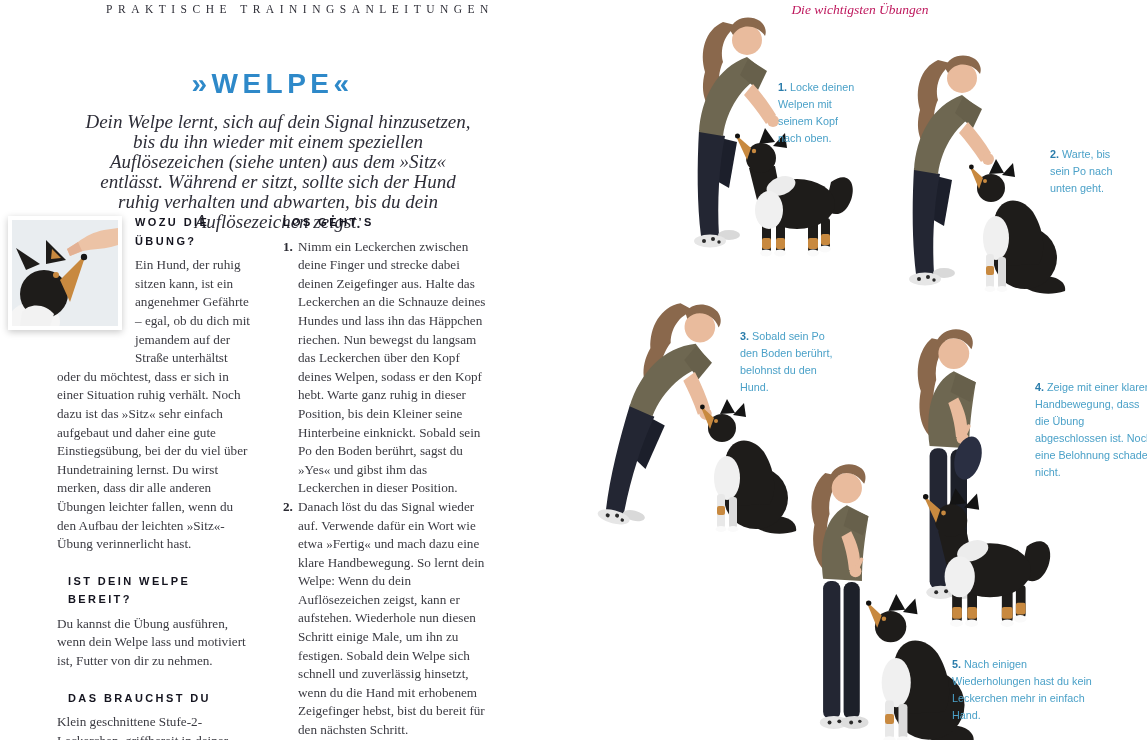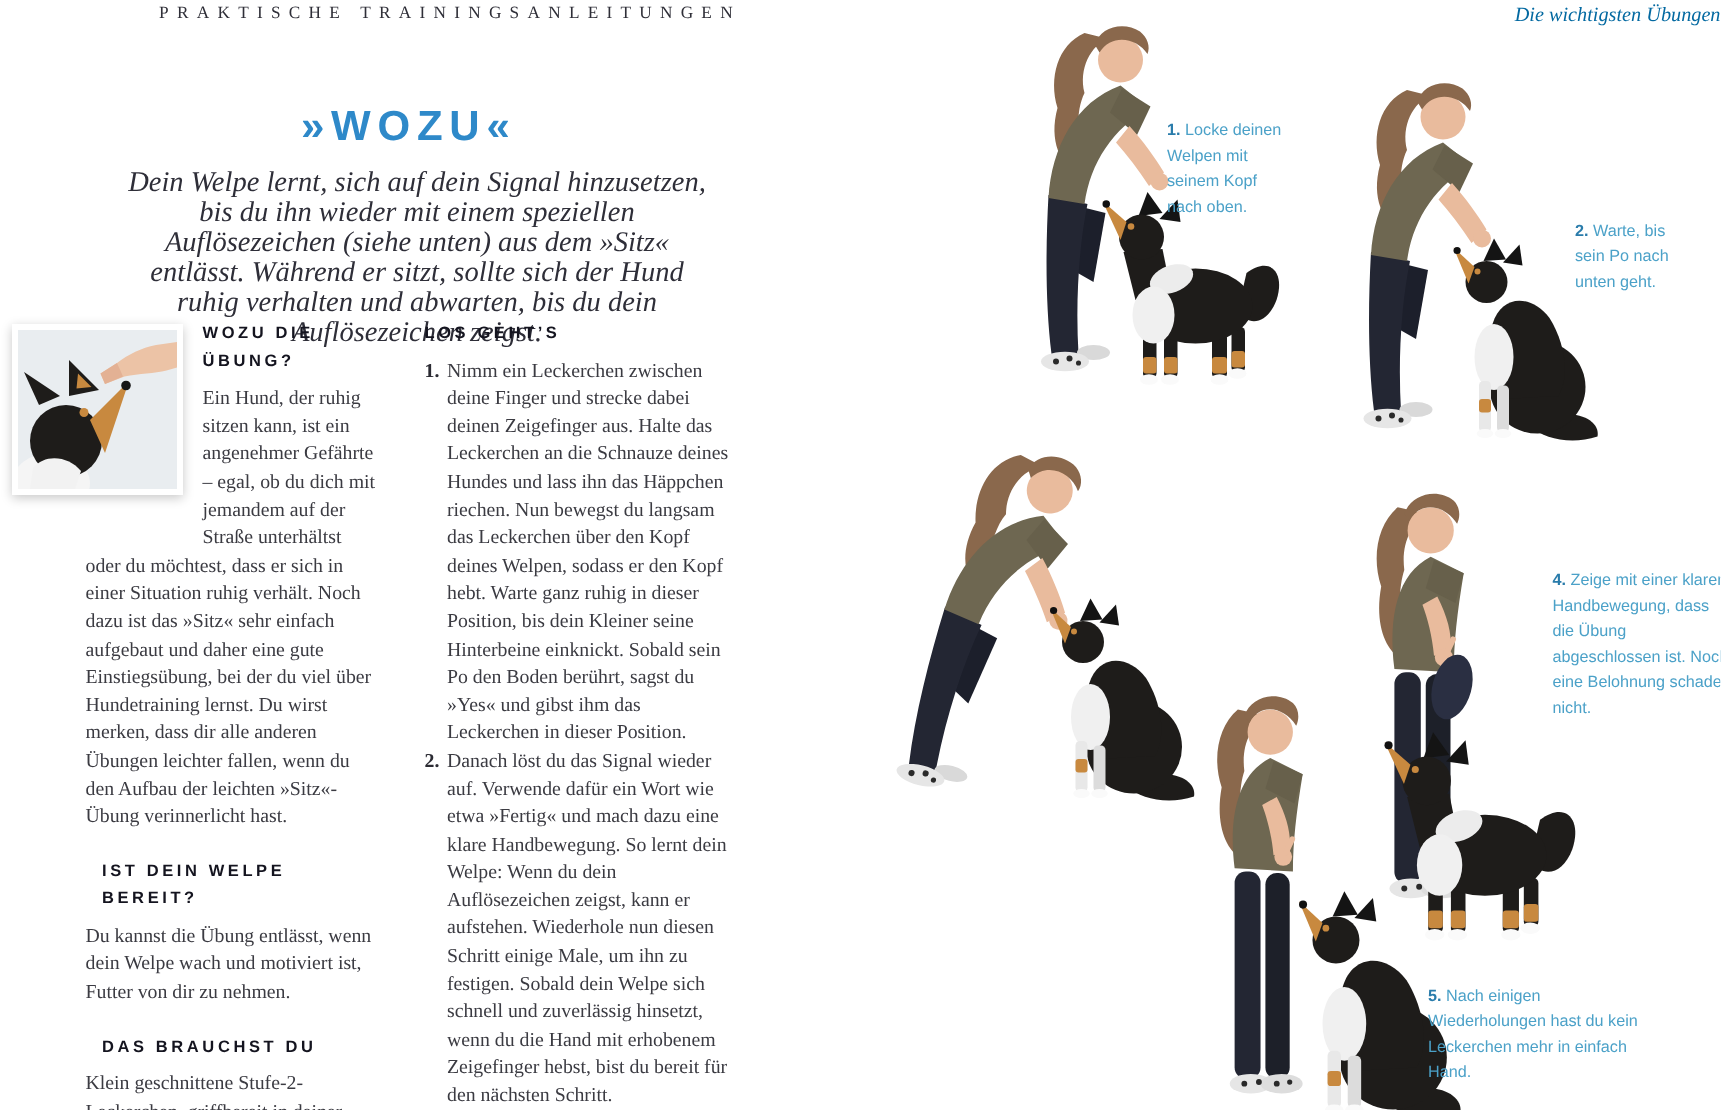--- a/index.html
+++ b/index.html
@@ -23,39 +23,39 @@
          font-size:11px;letter-spacing:2.4px;color:#14141f;}
   h3.sec.gap{margin-top:18px;margin-left:11px;}
   .col-a p,.col-b p{margin:0;}
   .step{display:flex;margin:0;}
   .step .num{flex:none;width:15px;font-weight:700;color:#2b2b33;}
   .step .txt{flex:1;}
   .pgnum{position:absolute;top:709px;font-family:"Liberation Sans",sans-serif;
          font-weight:700;font-size:15px;color:#2c2e55;margin-top:48px;}
   .pg118{left:27px;} .pg119{left:1094px;text-align:center;}
   
-  .hdr-right{position:absolute;left:573px;top:2px;width:574px;text-align:right;
-             font-style:italic;font-size:13.5px;color:#0369a1;}
+  .hdr-right{position:absolute;left:573px;top:2px;width:574px;text-align:center;
+             font-style:italic;font-size:13.5px;color:#be185d;}
   .scenes{position:absolute;left:573px;top:8px;}
   .cap{position:absolute;font-family:"Liberation Sans",sans-serif;font-size:10.8px;
        line-height:17px;color:#4ba1c8;}
   .cap b{font-weight:700;color:#2a7cab;}
   .cap1{left:778px;top:79px;width:86px;}
   .cap2{left:1050px;top:146px;width:72px;}
   .cap3{left:740px;top:328px;width:96px;}
   .cap4{left:1035px;top:379px;width:119px;}
   .cap5{left:952px;top:656px;width:142px;}
 </style>
 </head>
 <body>
 
 <div class="spread">
 
   <div class="hdr-left">PRAKTISCHE TRAININGSANLEITUNGEN</div>
-  <div class="title">»WOZU«</div>
+  <div class="title">»WELPE«</div>
   <div class="intro">Dein Welpe lernt, sich auf dein Signal hinzusetzen, bis du ihn wieder mit einem speziellen Auflösezeichen (siehe unten) aus dem »Sitz« entlässt. Während er sitzt, sollte sich der Hund ruhig verhalten und abwarten, bis du dein Auflösezeichen zeigst.</div>
 
   <div class="photo-inset">
     <svg width="106" height="106" viewBox="0 0 106 106">
       <rect x="0" y="0" width="106" height="106" fill="#e9edf0"></rect>
       <g>
         <path d="M106,8 L92,10 C82,12 74,16 66,22 L55,29 L58,36 L71,31 C81,29 91,29 99,27 L106,25 Z" fill="#ecc3a6"></path>
         <path d="M66,22 L55,29 L58,36 L70,31 Z" fill="#e3b194"></path>
       </g>
       <g>
@@ -70,21 +70,21 @@
         <path d="M10,92 C18,82 34,84 42,94 L38,106 L8,106 Z" fill="#f2f2f2"></path>
       </g>
     </svg>
   </div>
 
   <div class="col-a">
     <div class="wrap-spacer"></div>
     <h3 class="sec">WOZU DIE ÜBUNG?</h3>
     <p>Ein Hund, der ruhig sitzen kann, ist ein angenehmer Gefährte – egal, ob du dich mit jemandem auf der Straße unterhältst oder du möchtest, dass er sich in einer Situation ruhig verhält. Noch dazu ist das »Sitz« sehr einfach aufgebaut und daher eine gute Einstiegsübung, bei der du viel über Hundetraining lernst. Du wirst merken, dass dir alle anderen Übungen leichter fallen, wenn du den Aufbau der leichten »Sitz«-Übung verinnerlicht hast.</p>
     <h3 class="sec gap">IST DEIN WELPE BEREIT?</h3>
-    <p>Du kannst die Übung entlässt, wenn dein Welpe wach und motiviert ist, Futter von dir zu nehmen.</p>
+    <p>Du kannst die Übung ausführen, wenn dein Welpe lass und motiviert ist, Futter von dir zu nehmen.</p>
     <h3 class="sec gap">DAS BRAUCHST DU</h3>
     <p>Klein geschnittene Stufe-2-Leckerchen, griffbereit in deiner Leckerchentasche oder in einem Becher.</p>
   </div>
 
   <div class="col-b">
     <h3 class="sec">LOS GEHT’S</h3>
     <div class="step">
       <span class="num">1.</span>
       <span class="txt">Nimm ein Leckerchen zwischen deine Finger und strecke dabei deinen Zeigefinger aus. Halte das Leckerchen an die Schnauze deines Hundes und lass ihn das Häppchen riechen. Nun bewegst du langsam das Leckerchen über den Kopf deines Welpen, sodass er den Kopf hebt. Warte ganz ruhig in dieser Position, bis dein Kleiner seine Hinterbeine einknickt. Sobald sein Po den Boden berührt, sagst du »Yes« und gibst ihm das Leckerchen in dieser Position.</span>
     </div>
@@ -196,18 +196,19 @@
       <use href="#dogStand" transform="translate(350,478) scale(1.08)"></use>
     </g>
     <g>
       <use href="#womanStand" transform="translate(222,452) scale(1.08)"></use>
       <use href="#dogSit" transform="translate(293,585) scale(1.12)"></use>
     </g>
   </svg>
 
   <div class="cap cap1"><b>1.</b><span> Locke deinen Welpen mit seinem Kopf nach oben.</span></div>
   <div class="cap cap2"><b>2.</b><span> Warte, bis sein Po nach unten geht.</span></div>
+  <div class="cap cap3"><b>3.</b><span> Sobald sein Po den Boden berührt, belohnst du den Hund.</span></div>
   <div class="cap cap4"><b>4.</b><span> Zeige mit einer klaren Handbewegung, dass die Übung abgeschlossen ist. Noch eine Belohnung schadet nicht.</span></div>
   <div class="cap cap5"><b>5.</b><span> Nach einigen Wiederholungen hast du kein Leckerchen mehr in einfach Hand.</span></div>
 
   <div class="pgnum pg119">119</div>
 
 </div>
 
 </body></html>

